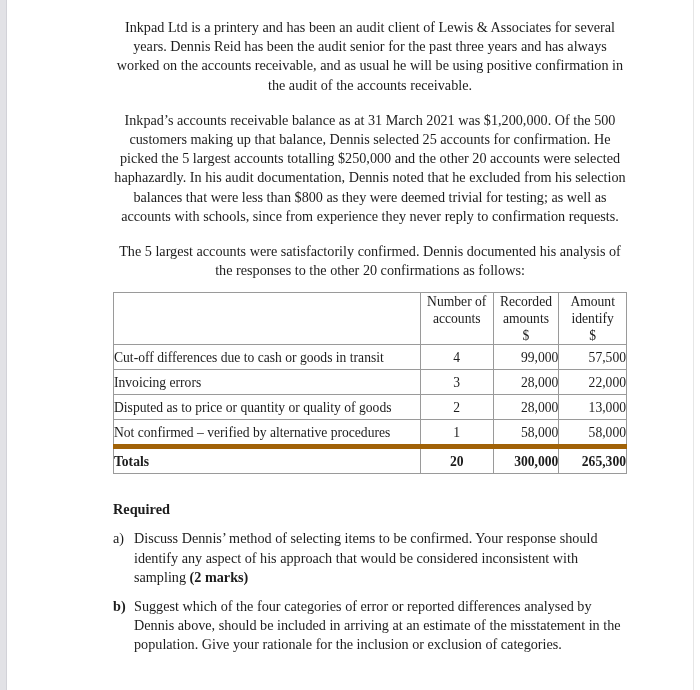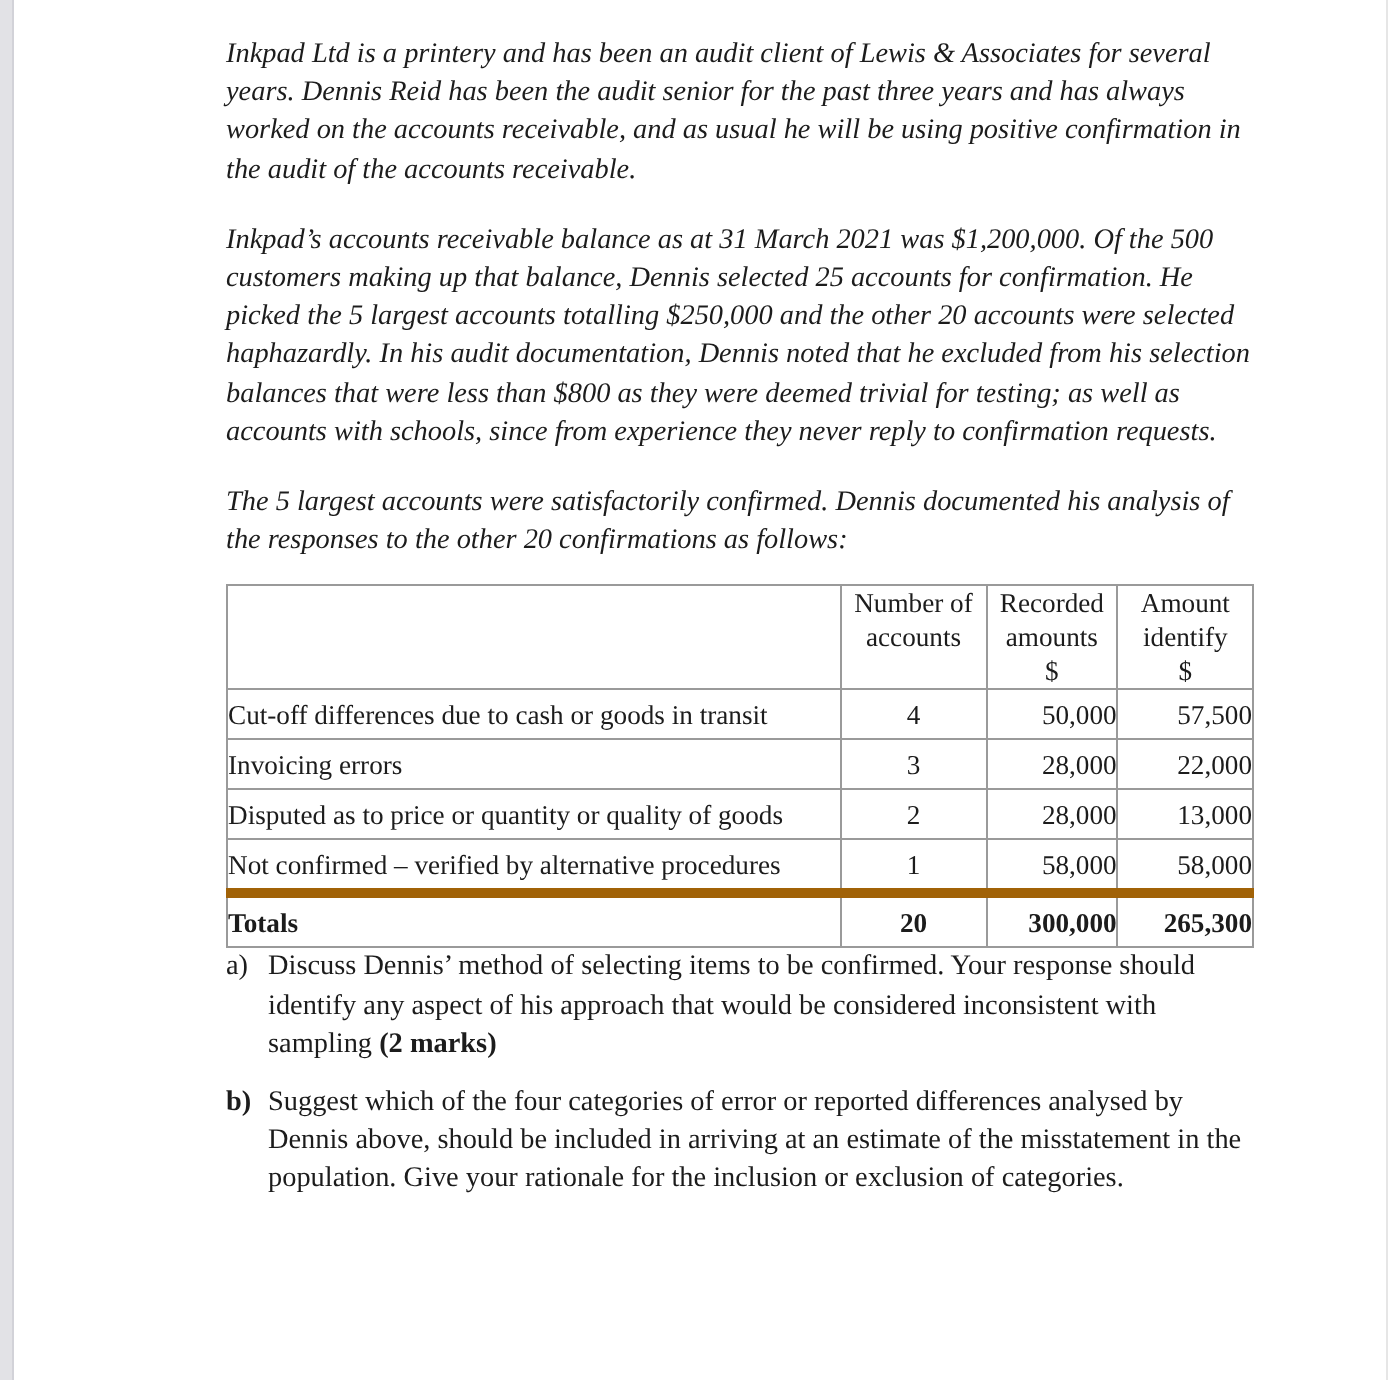--- a/index.html
+++ b/index.html
@@ -50,22 +50,21 @@
   h1.q-title {
     font-size: 14.5px;
     font-weight: bold;
     margin: 0 0 11px 0;
     letter-spacing: 0.1px;
   }
   p.para {
     font-size: 14.2px;
     line-height: 19.2px;
     margin: 0 0 16px 0;
-    text-align: left;
-    font-style: italic;
+    text-align: center;
   }
   p.para.tight {
     margin-bottom: 12px;
   }
   table.resp-table {
     border-collapse: collapse;
     width: 514px;
     margin: 0 0 0 0;
     font-size: 13.6px;
     font-family: Liberation Serif, serif;
@@ -180,21 +179,21 @@
             <span>Amount</span><br>
             <span>identify</span><br>
             <span>$</span>
           </th>
         </tr>
       </thead>
       <tbody>
         <tr>
           <td class="c-desc">Cut-off differences due to cash or goods in transit</td>
           <td class="c-num">4</td>
-          <td class="c-money">50,000</td>
+          <td class="c-money">99,000</td>
           <td class="c-money">57,500</td>
         </tr>
         <tr>
           <td class="c-desc">Invoicing errors</td>
           <td class="c-num">3</td>
           <td class="c-money">28,000</td>
           <td class="c-money">22,000</td>
         </tr>
         <tr>
           <td class="c-desc">Disputed as to price or quantity or quality of goods</td>
@@ -210,20 +209,21 @@
         </tr>
         <tr class="totals-row">
           <td class="c-desc">Totals</td>
           <td class="c-num">20</td>
           <td class="c-money">300,000</td>
           <td class="c-money">265,300</td>
         </tr>
       </tbody>
     </table>
 
+    <h2 class="required-title">Required</h2>
 
     <ol class="req-list">
       <li>
         <span class="marker">a)</span>
         <span>Discuss Dennis’ method of selecting items to be confirmed. Your response should identify any aspect of his approach that would be considered inconsistent with sampling</span>
         <span class="marks">(2 marks)</span>
       </li>
       <li class="bold-marker">
         <span class="marker">b)</span>
         <span>Suggest which of the four categories of error or reported differences analysed by Dennis above, should be included in arriving at an estimate of the misstatement in the population. Give your rationale for the inclusion or exclusion of categories.</span>

